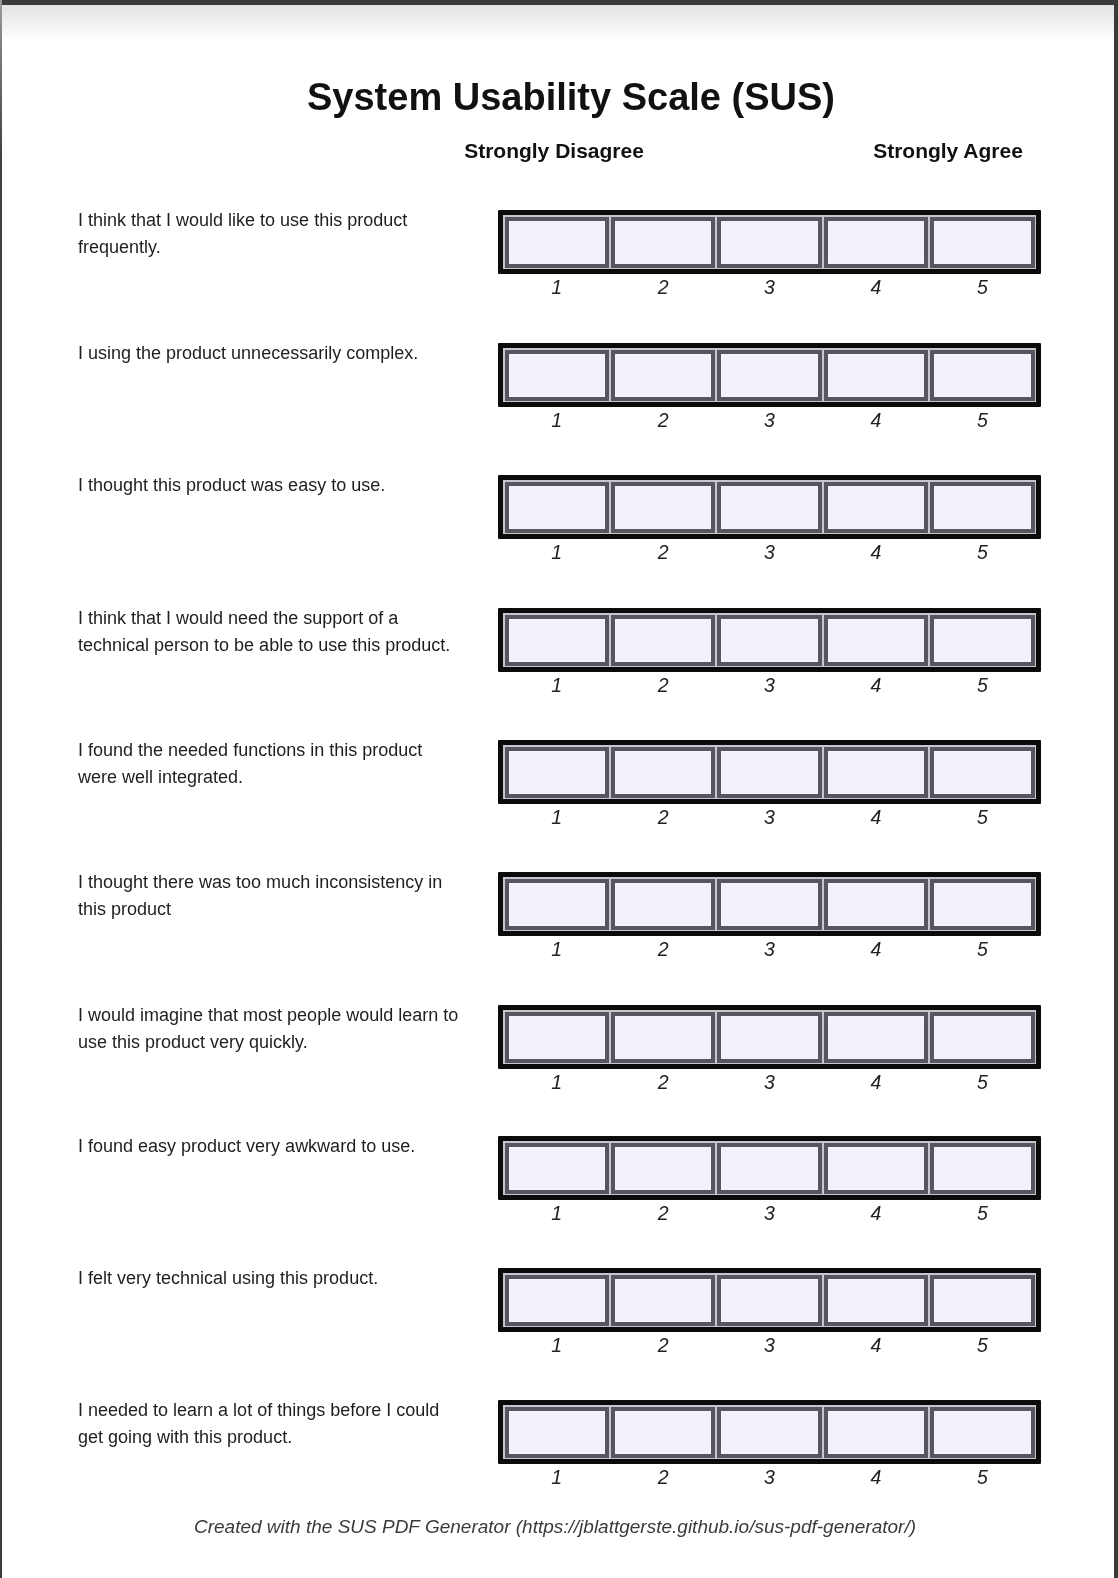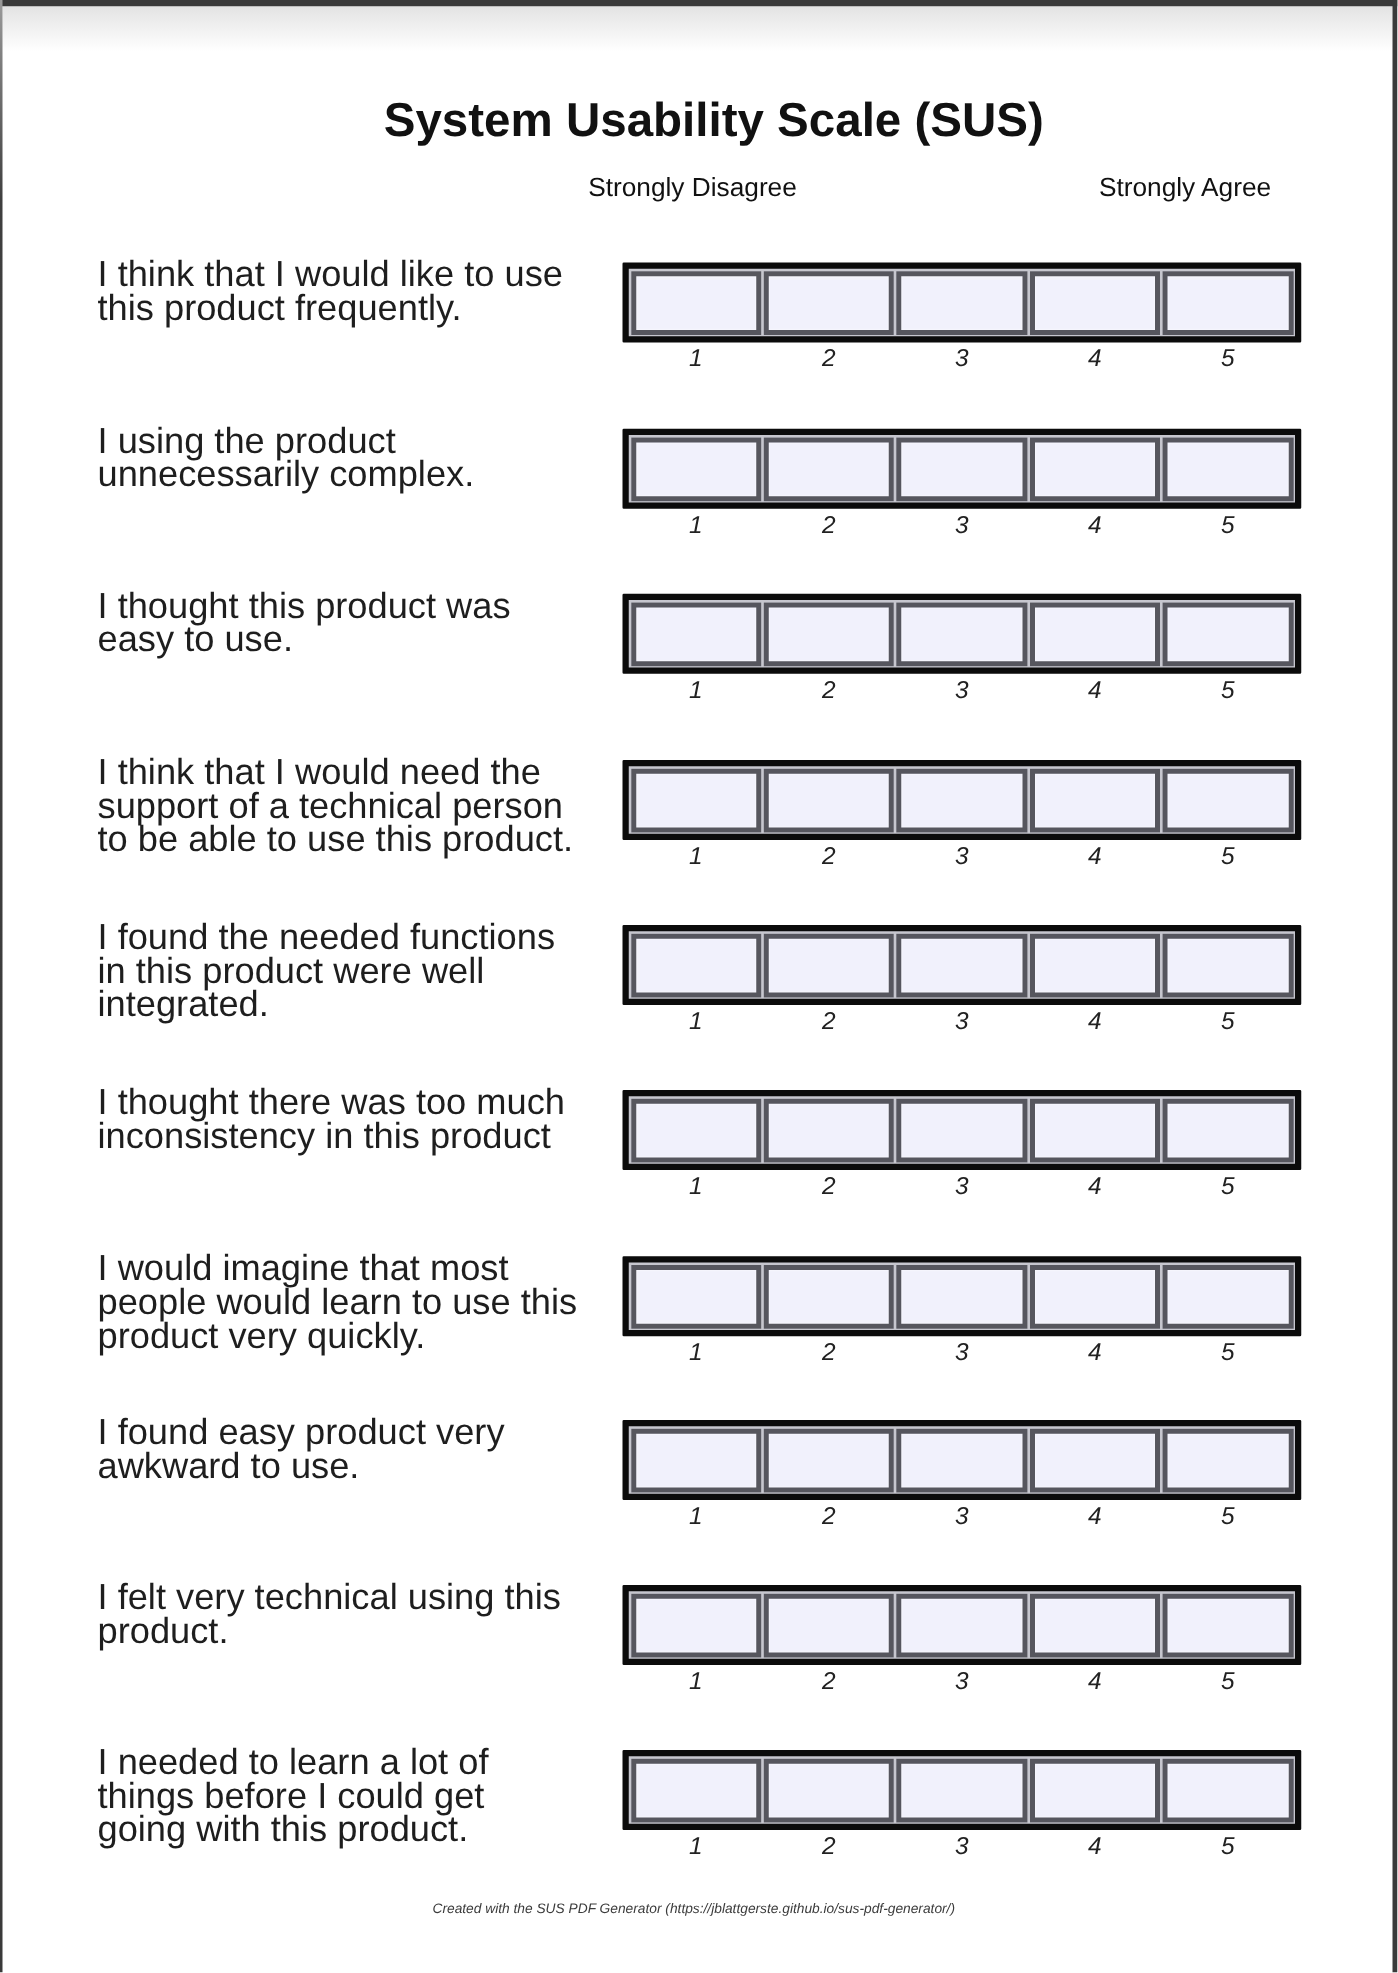--- a/index.html
+++ b/index.html
@@ -17,28 +17,28 @@
   .top-shadow{position:absolute;top:5px;left:2px;right:4px;height:36px;background:linear-gradient(180deg,#e3e3e3,#ffffff);z-index:1;}
 
   .title{
     position:absolute;top:59px;left:0;width:1110px;margin:16px;
     text-align:center;font-weight:bold;font-size:38px;line-height:45px;color:#111;
     z-index:2;
   }
 
   .col-headers{position:absolute;left:498px;top:138px;width:543px;height:26px;z-index:2;}
   .hdr{position:absolute;top:0;transform:translateX(-50%);white-space:nowrap;
-       font-weight:normal;font-size:21px;line-height:26px;color:#111;}
+       font-weight:bold;font-size:21px;line-height:26px;color:#111;}
   .hdr-left{left:56px;}
   .hdr-right{left:450px;}
 
   .qrow{position:absolute;left:0;right:0;height:0;z-index:2;}
   .qtext{
     position:absolute;left:78px;top:-3px;width:384px;
-    font-size:29px;line-height:27px;color:var(--text,#1e1e1e);
+    font-size:18px;line-height:27px;color:var(--text,#1e1e1e);
   }
   .scale{position:absolute;left:498px;top:0;width:543px;}
   .boxes{
     display:flex;gap:2px;height:64px;box-sizing:border-box;
     border:5px solid var(--frame_black,#0b0b0b);
     background:var(--divider_light,#c6c6ce);
     padding:1.5px;border-radius:1px;
   }
   .cell{
     flex:1;box-sizing:border-box;
@@ -47,21 +47,21 @@
     box-shadow:inset 0 0 0 1px rgba(255,255,255,0.28);
   }
   .nums{display:flex;gap:2px;padding:0 6.5px;margin-top:1px;}
   .num{
     flex:1;text-align:center;
     font-style:italic;font-size:19.5px;line-height:24px;color:#222;
   }
 
   .footer{
     position:absolute;top:1517px;left:0;width:1110px;text-align:center;
-    font-style:italic;font-size:11px;line-height:20px;color:#3b3b3b;z-index:2;
+    font-style:italic;font-size:19px;line-height:20px;color:#3b3b3b;z-index:2;
   }
 </style>
 </head>
 <body>
 
 <div class="page">
   <div class="top-shadow"></div>
   <div class="chrome-top"></div>
   <div class="chrome-left"></div>
   <div class="chrome-right"></div>

